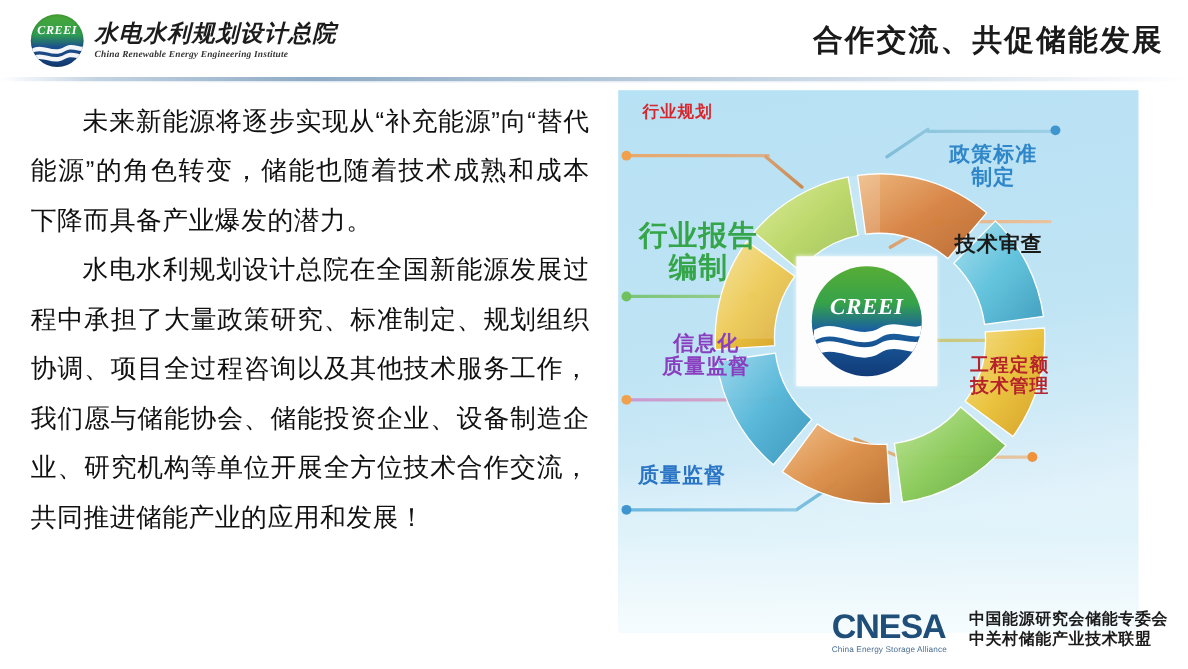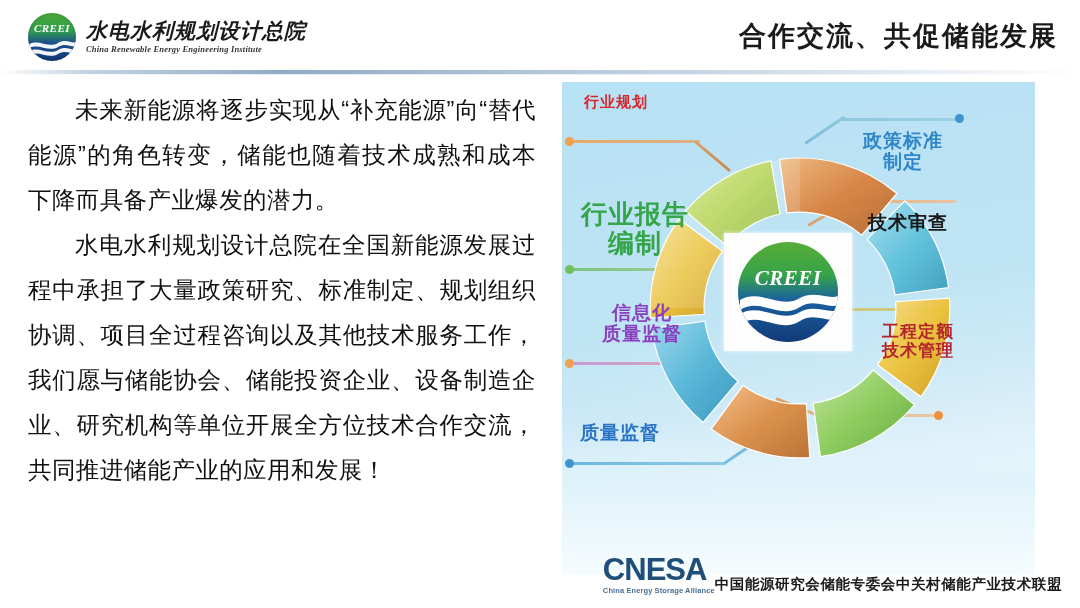--- a/index.html
+++ b/index.html
@@ -85,26 +85,26 @@
     background:linear-gradient(180deg,#57ad36 0%,#35a24a 34%,#1a60a0 58%,#123a78 100%);
   }
   .center-badge .ctext2{
     position:absolute;top:24px;left:0;right:0;text-align:center;color:#fff;
     font-family:"Liberation Serif",serif;font-style:italic;font-weight:bold;
     font-size:21px;letter-spacing:.5px;
   }
   .center-badge svg{position:absolute;left:0;bottom:6px;width:100%;height:52px;}
 
   
-  .cnesa{position:absolute;right:18px;bottom:14px;display:flex;align-items:flex-end;gap:0;margin-top:48px;}
+  .cnesa{position:absolute;right:18px;bottom:14px;display:flex;align-items:flex-start;gap:20px;margin-top:48px;}
   .cnesa-left{display:flex;flex-direction:column;line-height:1;}
   .cnesa-word{font-size:31px;font-weight:bold;color:#1f4e79;letter-spacing:-1px;
               font-family:"Liberation Sans",sans-serif;}
-  .cnesa-en{font-size:7.5px;color:#4a6f93;letter-spacing:.1px;margin-top:2px;font-weight:bold;}
-  .cnesa-right{display:flex;flex-direction:row;line-height:1.28;}
+  .cnesa-en{font-size:7.5px;color:#4a6f93;letter-spacing:.1px;margin-top:2px;}
+  .cnesa-right{display:flex;flex-direction:column;line-height:1.28;}
   .cnesa-cn{font-size:14.5px;font-weight:bold;color:#1b1b1b;letter-spacing:.6px;}
 </style>
 </head>
 <body>
 
 <div class="slide">
 
   <div class="header">
     <div class="brand">
       <div class="creei-mark">

